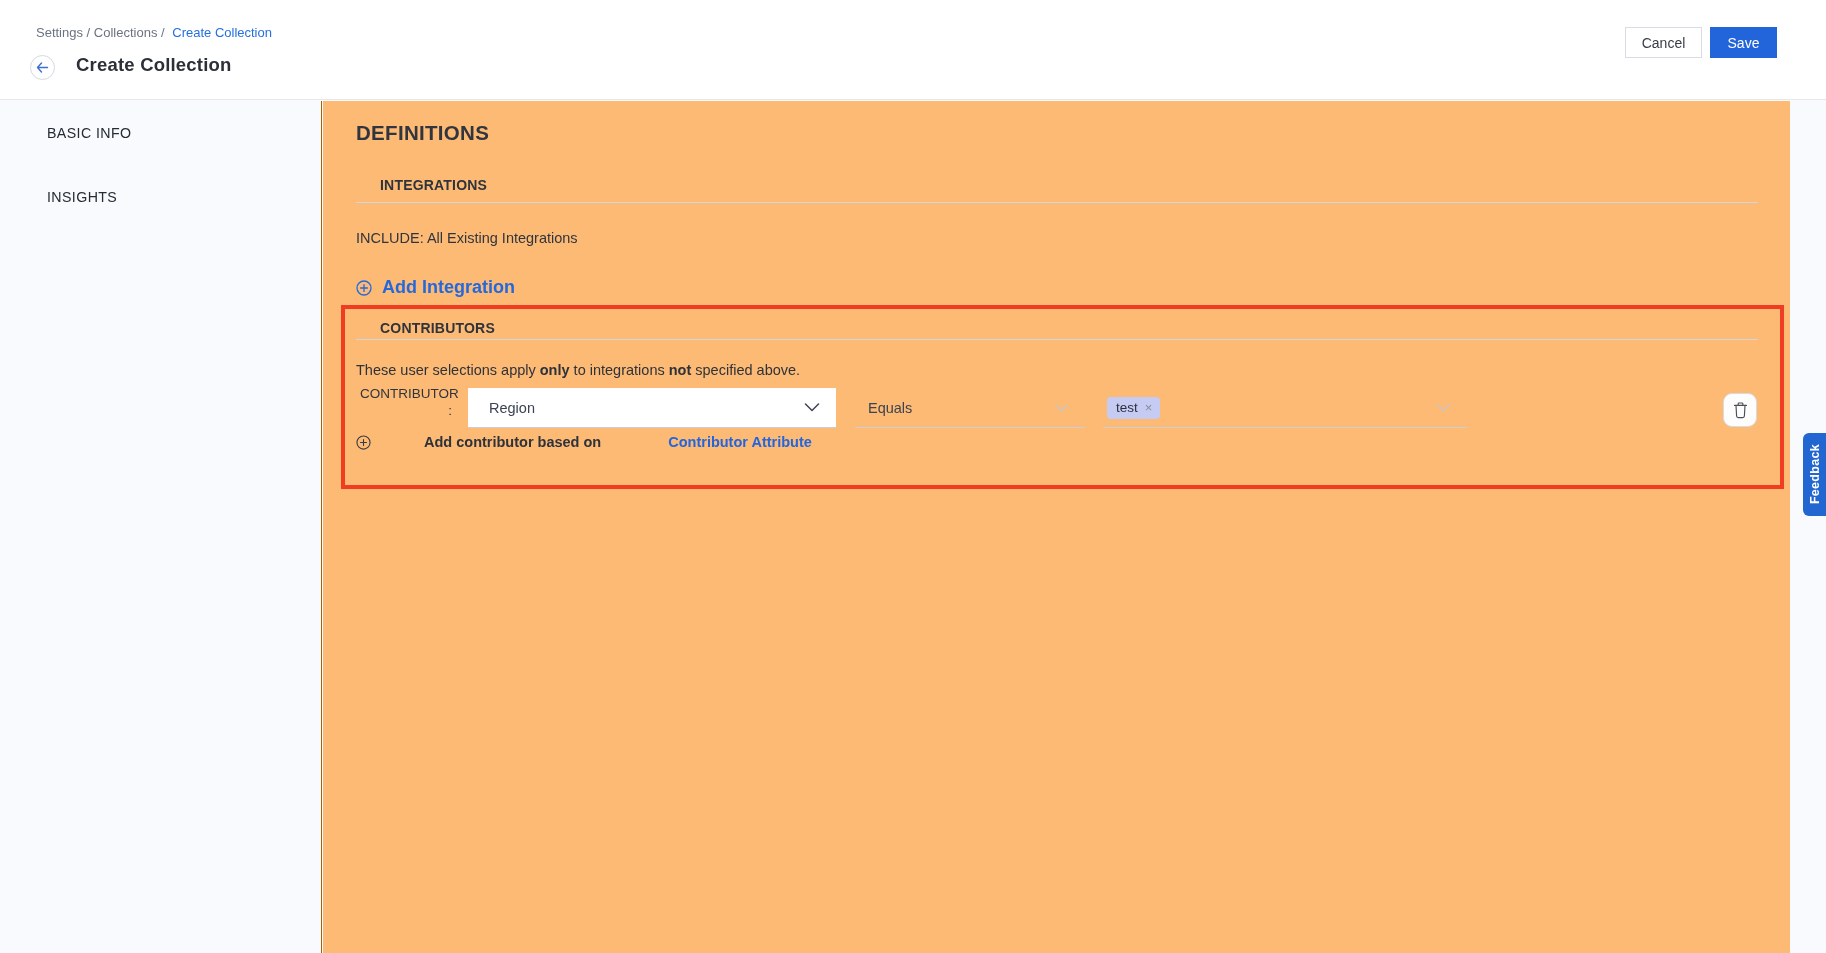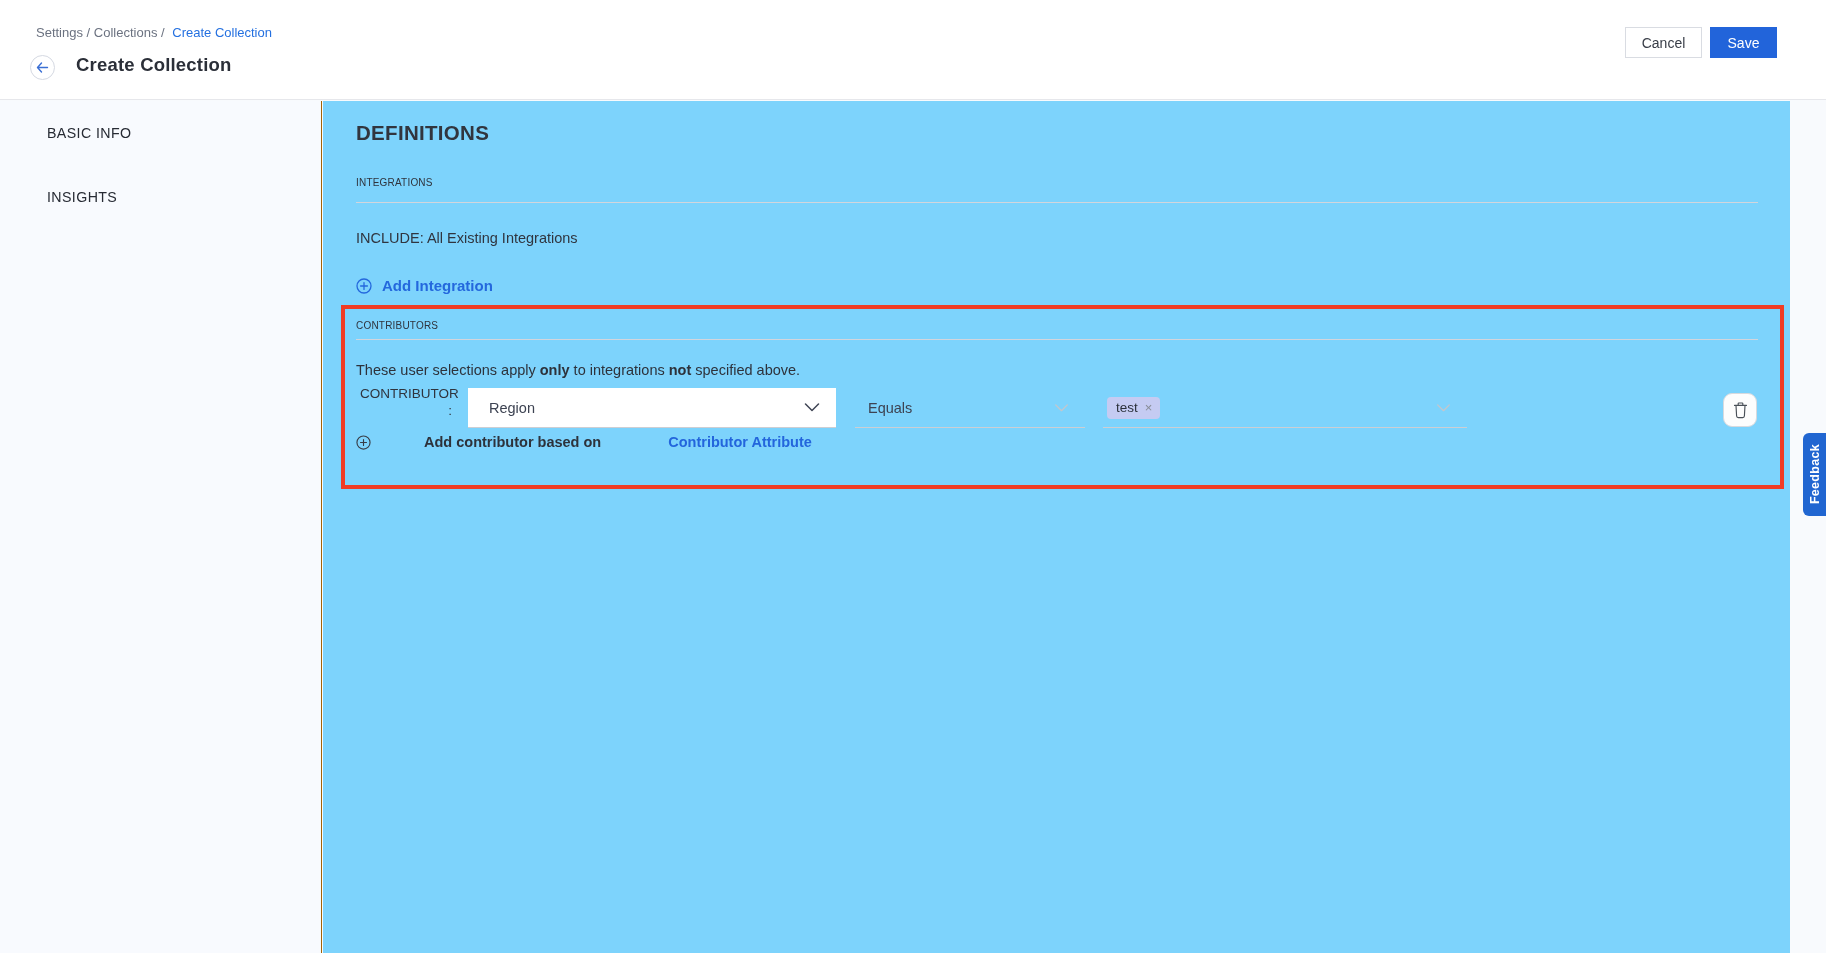--- a/index.html
+++ b/index.html
@@ -38,29 +38,29 @@
     position:absolute; left:0; top:0; bottom:0; width:322px;
     background:#f8fafe; border-right:1px solid #a16207;
   }
   .side-item {
     height:64px; display:flex; align-items:center; padding-left:47px;
     font-size:14.2px; font-weight:500; color:#272b34; letter-spacing:.4px; cursor:pointer;
   }
   .side-item.selected { background:#e3e8f6; margin-left:30px; padding-left:17px; }
   .main {
     position:absolute; left:323px; top:0; bottom:0; width:1467px;
-    background:#7dd3fc;
+    background:#fdba74;
   }
   .main .abs { position:absolute; }
   .sect-title { left:33px; top:20px; font-size:20.5px; font-weight:600; color:#31353e; letter-spacing:.3px; }
-  .sub-head  { font-size:10px; font-weight:400; color:#2f333c; letter-spacing:.2px; }
+  .sub-head  { font-size:14px; font-weight:700; color:#2f333c; letter-spacing:.2px;margin-left:24px; }
   .divider   { border-top:1px solid #d3d5dc; width:1402px; left:33px; }
   .include-line { left:33px; top:129px; font-size:14.5px; color:#30353f; }
   .add-row { left:33px; display:flex; align-items:center; cursor:pointer; }
-  .add-row .lbl { margin-left:10px; font-size:15px; font-weight:700; color:#2468dd; }
+  .add-row .lbl { margin-left:10px; font-size:18px; font-weight:700; color:#2468dd; }
   .annotation-box {
     left:18px; top:204px; width:1443px; height:184px;
     border:4px solid #f13c24; pointer-events:none; z-index:4;
   }
   .note { left:33px; top:261px; font-size:14.5px; color:#2d323b; }
   .row-label { left:37px; top:284px; width:100px; font-size:13.5px; color:#2f343e; line-height:17px; }
   .row-label .colon { display:block; text-align:right; padding-right:8px; }
   .select {
     top:287px; height:40px; border-bottom:1px solid #cdced3;
     display:flex; align-items:center; cursor:pointer;

